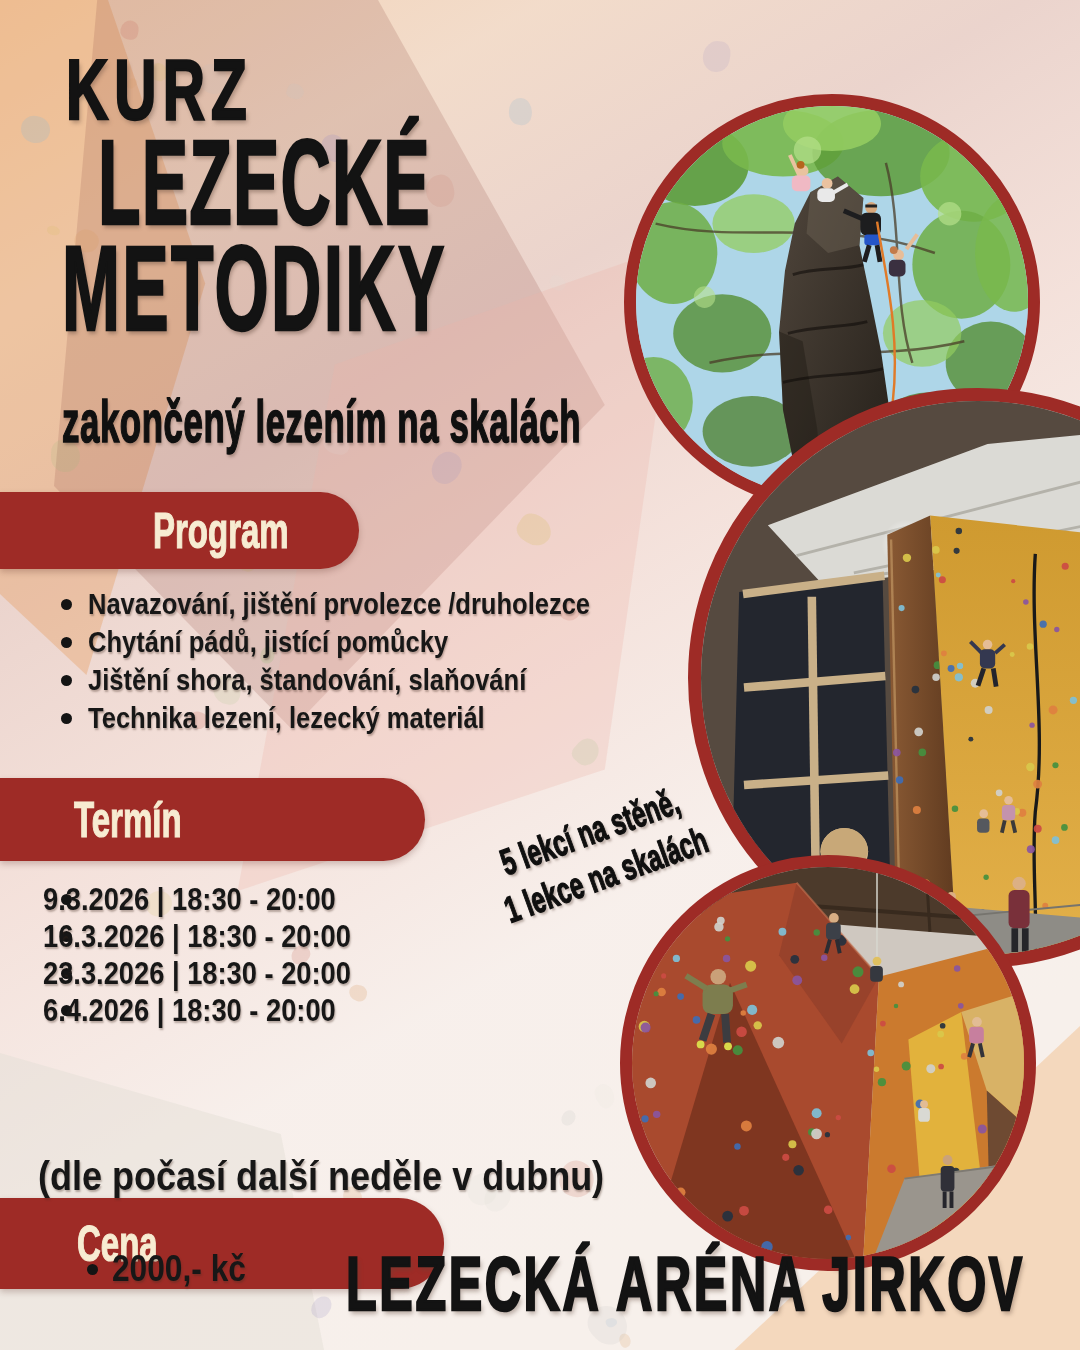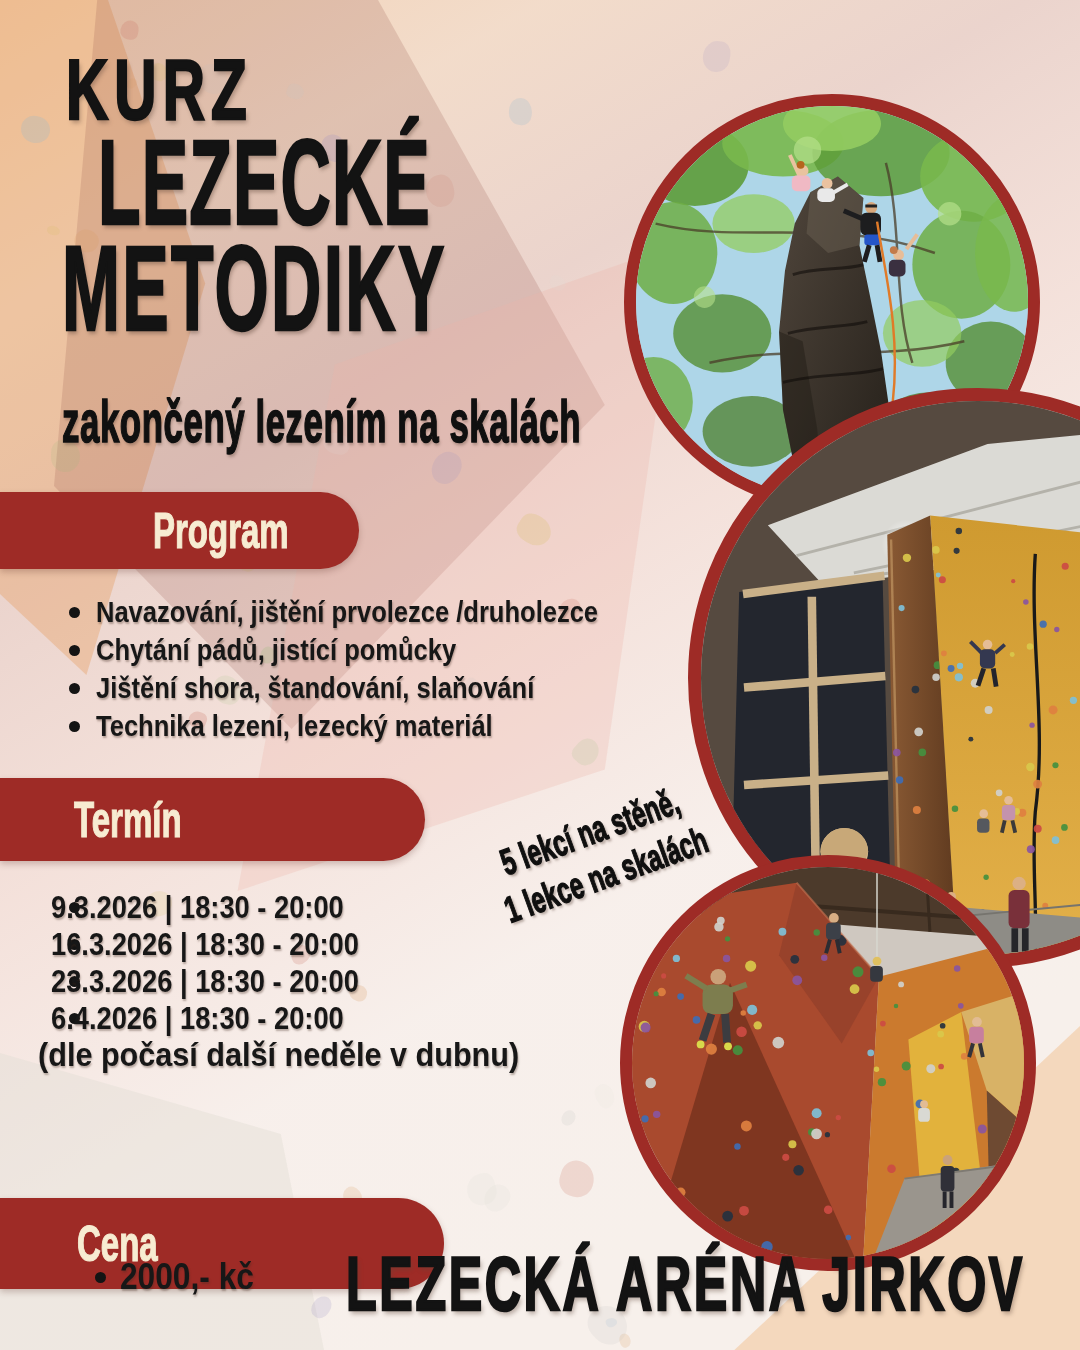--- a/index.html
+++ b/index.html
@@ -58,39 +58,39 @@
   }
   .banner .lbl{
     font-size:50px;font-weight:bold;color:#f7ecd2;
     -webkit-text-stroke:1.2px #f7ecd2;line-height:1;
   }
   .banner .cond{transform:scaleX(.66);}
   .b-program{top:492px;width:281px;height:77px;padding-left:78px;justify-content:flex-end;}
   .b-termin{top:778px;width:351px;height:83px;padding-left:74px;}
   .b-cena{top:1150px;width:367px;height:91px;padding-left:77px;margin-top:48px;}
   
-  ul.blist{list-style:none;margin:8px;padding:0;position:absolute;z-index:2;}
+  ul.blist{list-style:none;margin:0;padding:0;position:absolute;z-index:2;}
   ul.blist li{position:relative;color:#171717;font-weight:bold;
     text-shadow:1px 2px 2px rgba(70,45,35,.35);}
   ul.blist li::before{
     content:'';position:absolute;width:11px;height:11px;border-radius:50%;
     background:#141414;
   }
   .l-program{left:0;top:585px;}
   .l-program li{font-size:29px;line-height:38px;padding-left:88px;}
   .l-program li::before{left:61px;top:14px;}
   .l-termin{left:0;top:881px;}
   .l-termin li{font-size:31px;line-height:37px;padding-left:43px;}
   .l-termin li::before{left:61px;top:13px;}
   .l-cena{left:0;top:1250px;}
   .l-cena li{font-size:36px;line-height:38px;padding-left:112px;}
   .l-cena li::before{left:87px;top:14px;}
   .bt{display:inline-block;transform:scaleX(.88);transform-origin:0 50%;white-space:nowrap;}
   .t-note{
-    left:38px;top:1035px;font-size:34px;font-weight:bold;color:#171717;z-index:2;
+    left:38px;top:1154px;font-size:40px;font-weight:bold;color:#171717;z-index:2;
     text-shadow:1px 2px 2px rgba(70,45,35,.35);
   }
   .t-note .bt{transform:scaleX(.90);}
   
   .rnote{
     left:424px;top:808px;width:348px;z-index:6;
     transform:rotate(-20deg);
     text-align:center;color:#0f0f0f;font-weight:bold;font-size:37px;line-height:46px;
     -webkit-text-stroke:1.3px #0f0f0f;
     text-shadow:2px 3px 3px rgba(70,45,35,.35);

